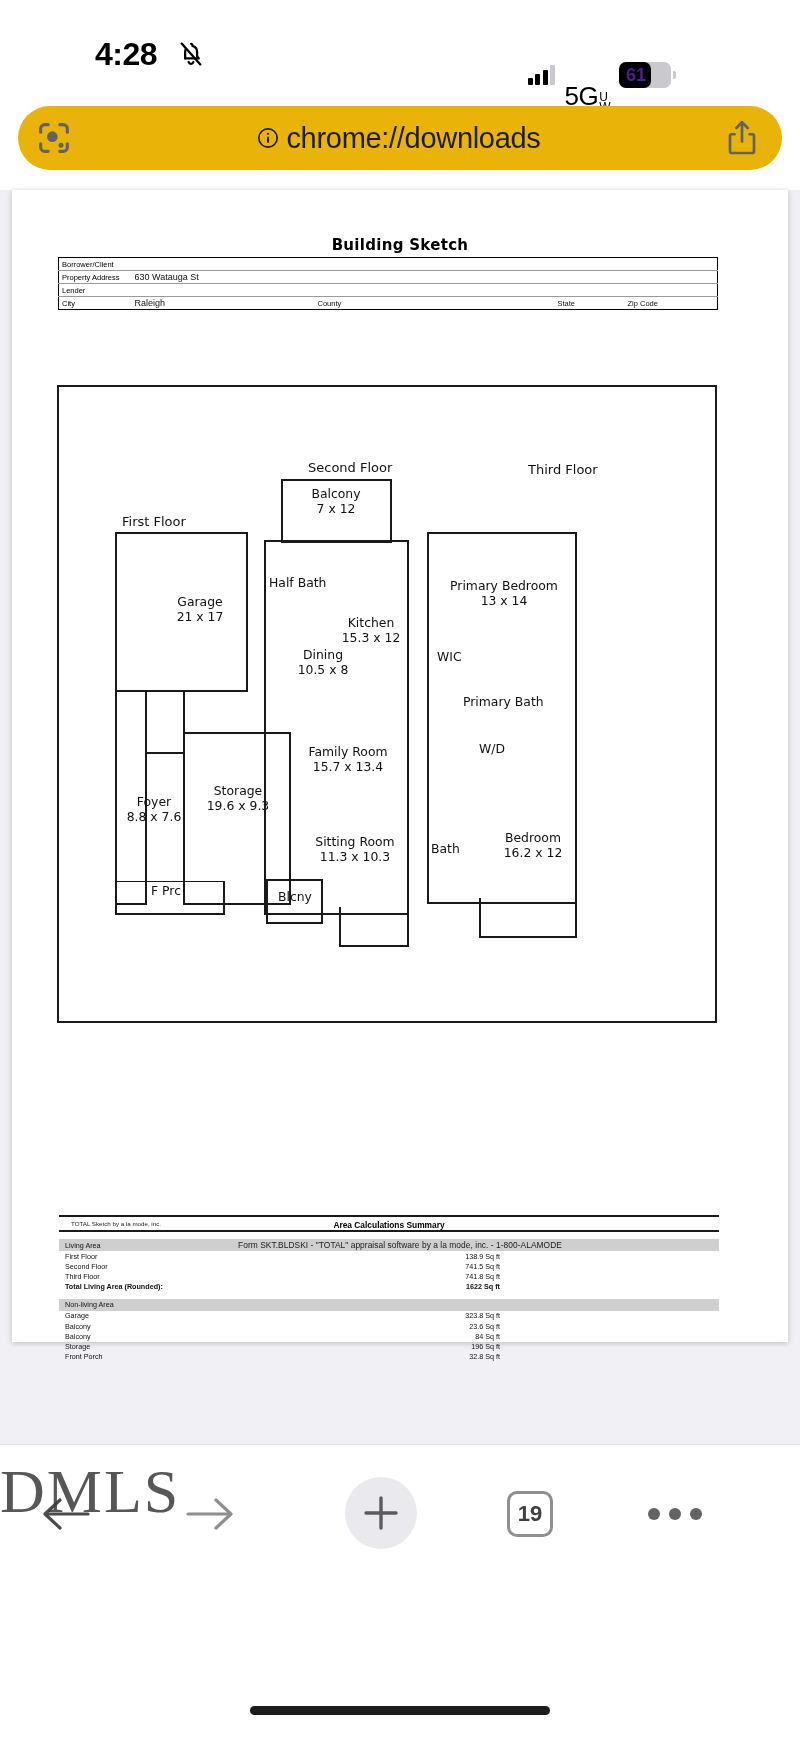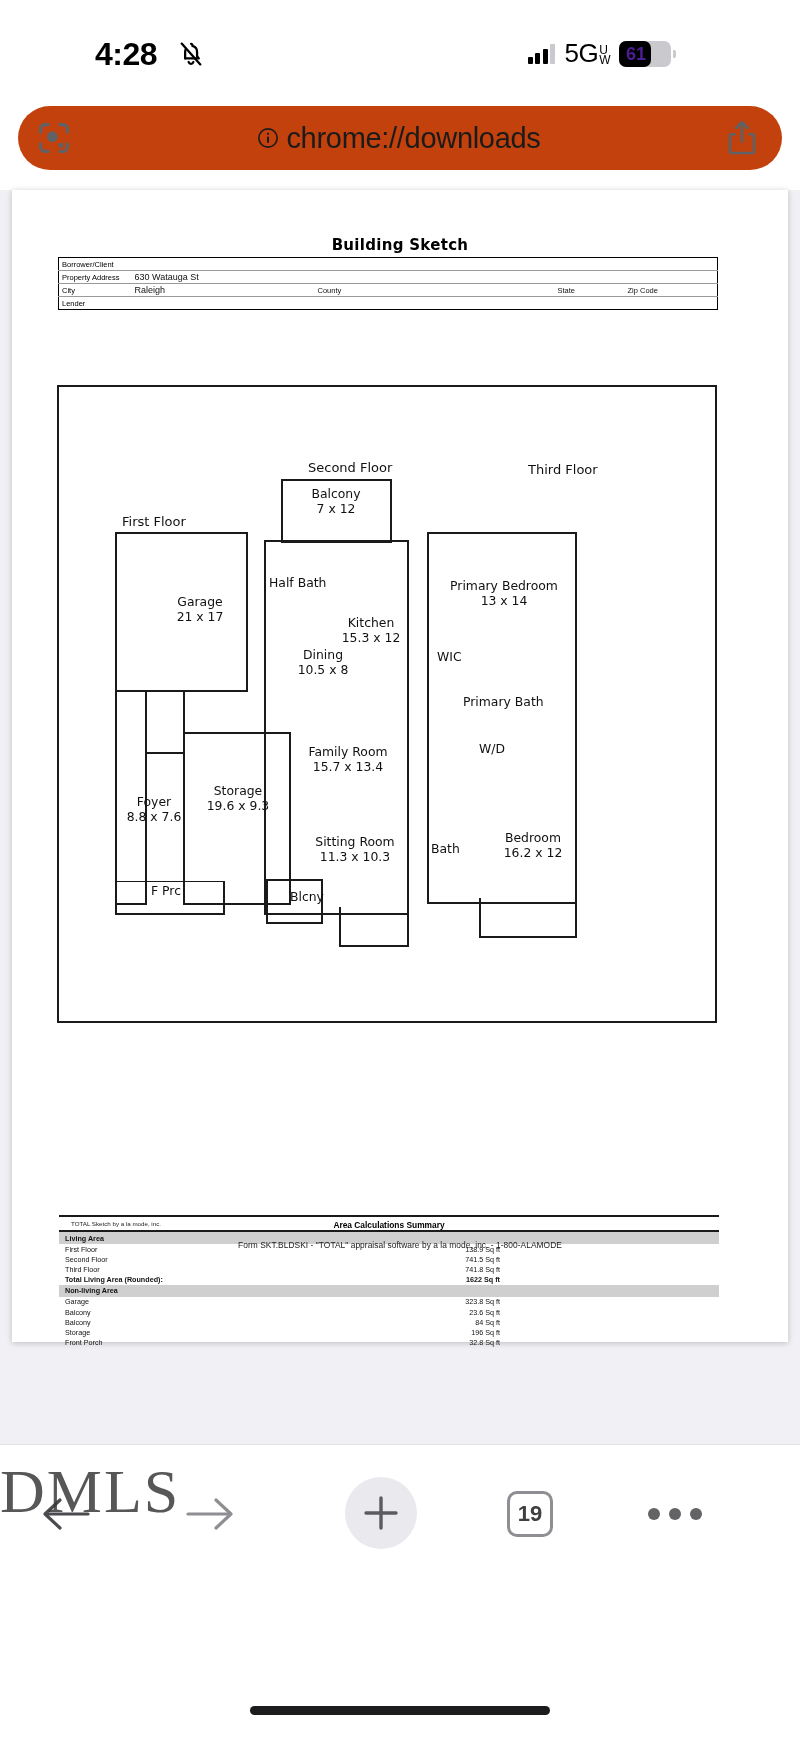--- a/index.html
+++ b/index.html
@@ -18,31 +18,31 @@
     font-size:32px; font-weight:600; letter-spacing:-0.5px; color:#000;
   }
   .sb-mute{ position:absolute; left:178px; top:40px; width:26px; height:28px; }
   .sb-right{ position:absolute; right:25px; top:38px; display:flex; align-items:center; gap:9px; }
   .bars{ display:flex; align-items:flex-end; gap:2.5px; height:20px; }
   .bars i{ display:block; width:5px; background:#000; border-radius:1px; }
   .bars i:nth-child(1){ height:7px; }
   .bars i:nth-child(2){ height:11px; }
   .bars i:nth-child(3){ height:15px; }
   .bars i:nth-child(4){ height:20px; background:#c9c9ce; }
-  .net{ font-size:26px; font-weight:500; color:#000; letter-spacing:-.5px; display:flex; align-items:center;}
+  .net{ font-size:26px; font-weight:500; color:#000; letter-spacing:-.5px; display:flex; align-items:flex-end;margin-top:43px;}
   .net .uw{ display:inline-flex; flex-direction:column; font-size:12px; line-height:10px; margin-top:3px; margin-left:1px;}
   .battery{ position:relative; width:52px; height:26px; border-radius:7px; background:#c9c9ce; }
   .battery .fill{ position:absolute; left:0; top:0; bottom:0; width:62%; background:#000; border-radius:7px; }
   .battery .pct{ position:absolute; left:7px; top:3px; font-size:18px; font-weight:700; color:#4c1d95; }
   .battery .tip{ position:absolute; right:-5px; top:9px; width:3px; height:8px; background:#c9c9ce; border-radius:0 2px 2px 0; }
 
   
   .omnibox{
     position:absolute; top:106px; left:18px; width:764px; height:64px;
-    background:#c2410c; border-radius:32px; display:flex; align-items:center;
+    background:#eab308; border-radius:32px; display:flex; align-items:center;
   }
   .omnibox .lens{ width:40px; height:40px; margin-left:16px; flex:none; }
   .omnibox .url-wrap{
     flex:1; display:flex; align-items:center; justify-content:center; gap:7px;
     font-size:29px; color:#1b1b1b; letter-spacing:-0.3px;
   }
   .omnibox .info-ico{ width:22px; height:22px; flex:none; }
   .omnibox .share{ width:36px; height:40px; margin-right:22px; flex:none; }
 
   
@@ -88,21 +88,21 @@
   }
 
   
   .calc-head{
     position:absolute; left:0; top:828px; width:660px; height:17px;
     border-top:2.2px solid #1a1a1a; border-bottom:2.2px solid #1a1a1a;
   }
   .calc-sketchby{ position:absolute; left:12px; top:3px; font-size:6.2px; color:#222; }
   .calc-title{ position:absolute; left:0; top:3px; width:660px; text-align:center; font-size:8.4px; font-weight:700; color:#000; }
   .calc-body{ position:absolute; left:0; top:845px; width:660px; font-size:7.2px; color:#111; }
-  .calc-section{ background:#cfcfcf; font-weight:700; padding:1.5px 6px; }
+  .calc-section{ background:#cfcfcf; font-weight:400; padding:1.5px 6px;margin-top:7px; }
   .calc-row{ display:flex; padding:0.6px 6px; }
   .calc-row .nm{ width:260px; }
   .calc-row .vl{ width:175px; text-align:right; }
   .calc-row.total{ font-weight:700; }
 
   .form-footer{
     position:absolute; left:0; top:1050px; width:776px; text-align:center;
     font-size:8.4px; color:#1a1a1a; letter-spacing:.05px;
   }
 
@@ -205,31 +205,31 @@
       <tbody>
           <tr>
         <td class="lbl">Borrower/Client</td>
         <td colspan="5" class="val"></td>
       </tr>
       <tr>
         <td class="lbl">Property Address</td>
         <td colspan="5" class="val">630 Watauga St</td>
       </tr>
       <tr>
+        <td class="lbl">Lender</td>
+        <td colspan="5" class="val"></td>
+      </tr>
+      <tr>
         <td class="lbl">City</td>
         <td class="val" style="width:190px">Raleigh</td>
         <td class="midlbl">County</td>
         <td style="width:120px"></td>
         <td style="width:70px">State</td>
         <td>Zip Code</td>
       </tr>
-      <tr>
-        <td class="lbl">Lender</td>
-        <td colspan="5" class="val"></td>
-      </tr>
     </tbody>
       </table>
 
     <div class="sketch">
       <div class="sketch-inner">
 
         <div class="floor-label" style="left:63px; top:127px;">First Floor</div>
 
         <div class="wall" style="left:56px; top:145px; width:133px; height:160px;"></div>
 
@@ -278,21 +278,21 @@
           <div>10.5 x 8</div>
         </div>
         <div class="rm-label" style="left:230px; top:358px; width:118px;">
           <div>Family Room</div>
           <div>15.7 x 13.4</div>
         </div>
         <div class="rm-label" style="left:236px; top:448px; width:120px;">
           <div>Sitting Room</div>
           <div>11.3 x 10.3</div>
         </div>
-        <div class="rm-label" style="left:209px; top:503px; width:54px;margin-left:12px;">Blcny</div>
+        <div class="rm-label" style="left:209px; top:503px; width:54px;">Blcny</div>
 
         <div class="floor-label" style="left:469px; top:75px;">Third Floor</div>
         <div class="wall" style="left:368px; top:145px; width:150px; height:372px;"></div>
         <div class="wall" style="left:420px; top:511px; width:98px; height:40px; border-top:none;"></div>
 
         <div class="rm-label" style="left:375px; top:192px; width:140px;">
           <div>Primary Bedroom</div>
           <div>13 x 14</div>
         </div>
         <div class="rm-label" style="left:378px; top:263px; width:50px; text-align:left;">WIC</div>

